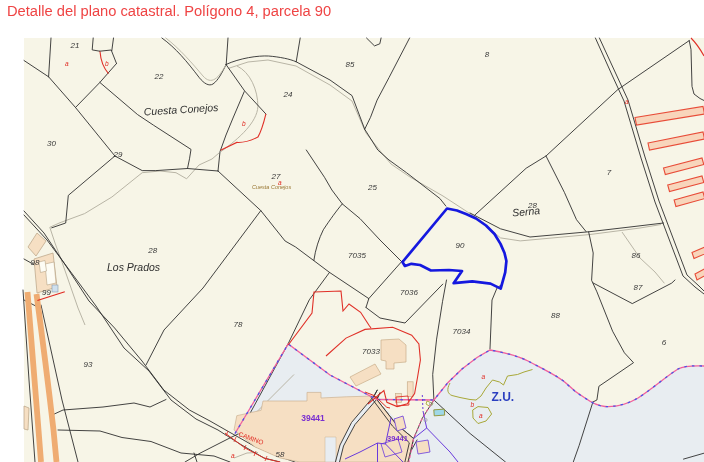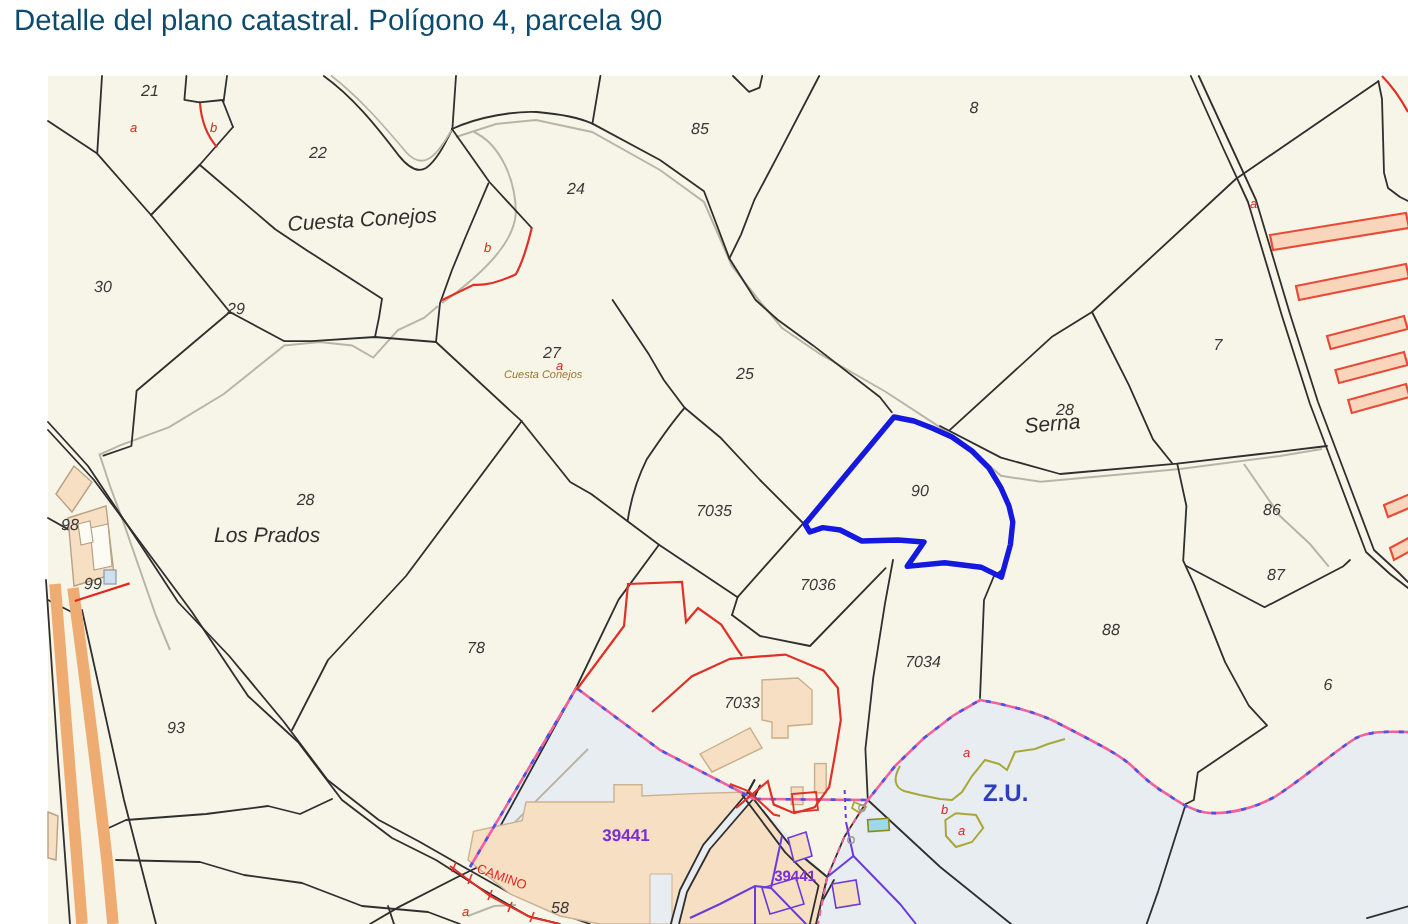--- a/index.html
+++ b/index.html
@@ -1,16 +1,16 @@
 <!DOCTYPE html>
 <html><head>
 <meta charset="utf-8">
 <style>
 html,body{margin:0;padding:0;width:704px;height:462px;background:#ffffff;overflow:hidden;font-family:"Liberation Sans",sans-serif;}
-#title{position:absolute;left:7px;top:3px;font-size:14.7px;color:#0c4a6e;}
+#title{position:absolute;left:7px;top:3px;font-size:14.7px;color:#ef4444;}
 svg{position:absolute;left:0;top:0;}
 .lbl{font-style:italic;fill:#383838;font-size:8px;font-family:"Liberation Sans",sans-serif;}
 .plc{font-style:italic;fill:#2e2e2e;font-size:10.5px;font-family:"Liberation Sans",sans-serif;}
 .red{fill:#e02820;font-size:6.5px;font-style:italic;font-family:"Liberation Sans",sans-serif;}
 </style>
 </head>
 <body>
 
 <div id="title">Detalle del plano catastral. Polígono 4, parcela 90</div>
 <svg width="704" height="462" viewBox="0 0 704 462">

